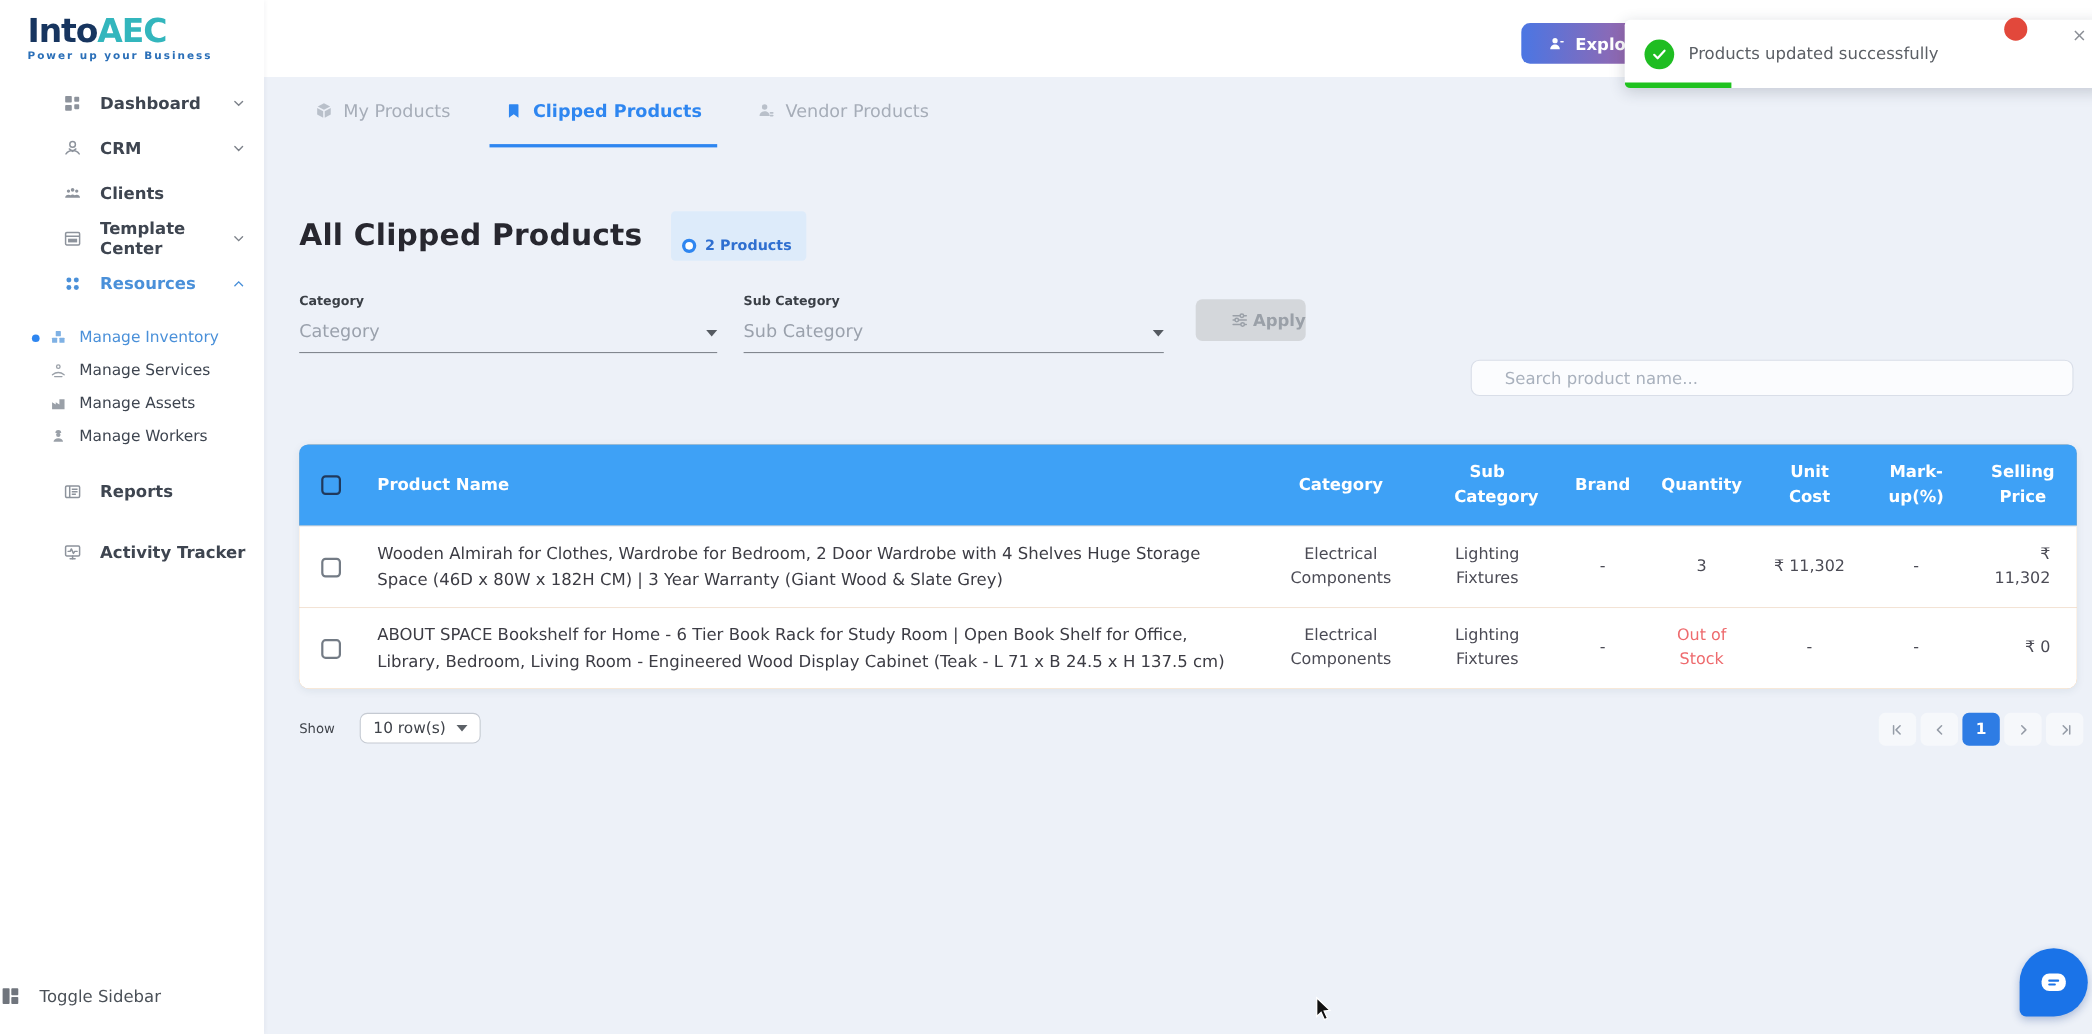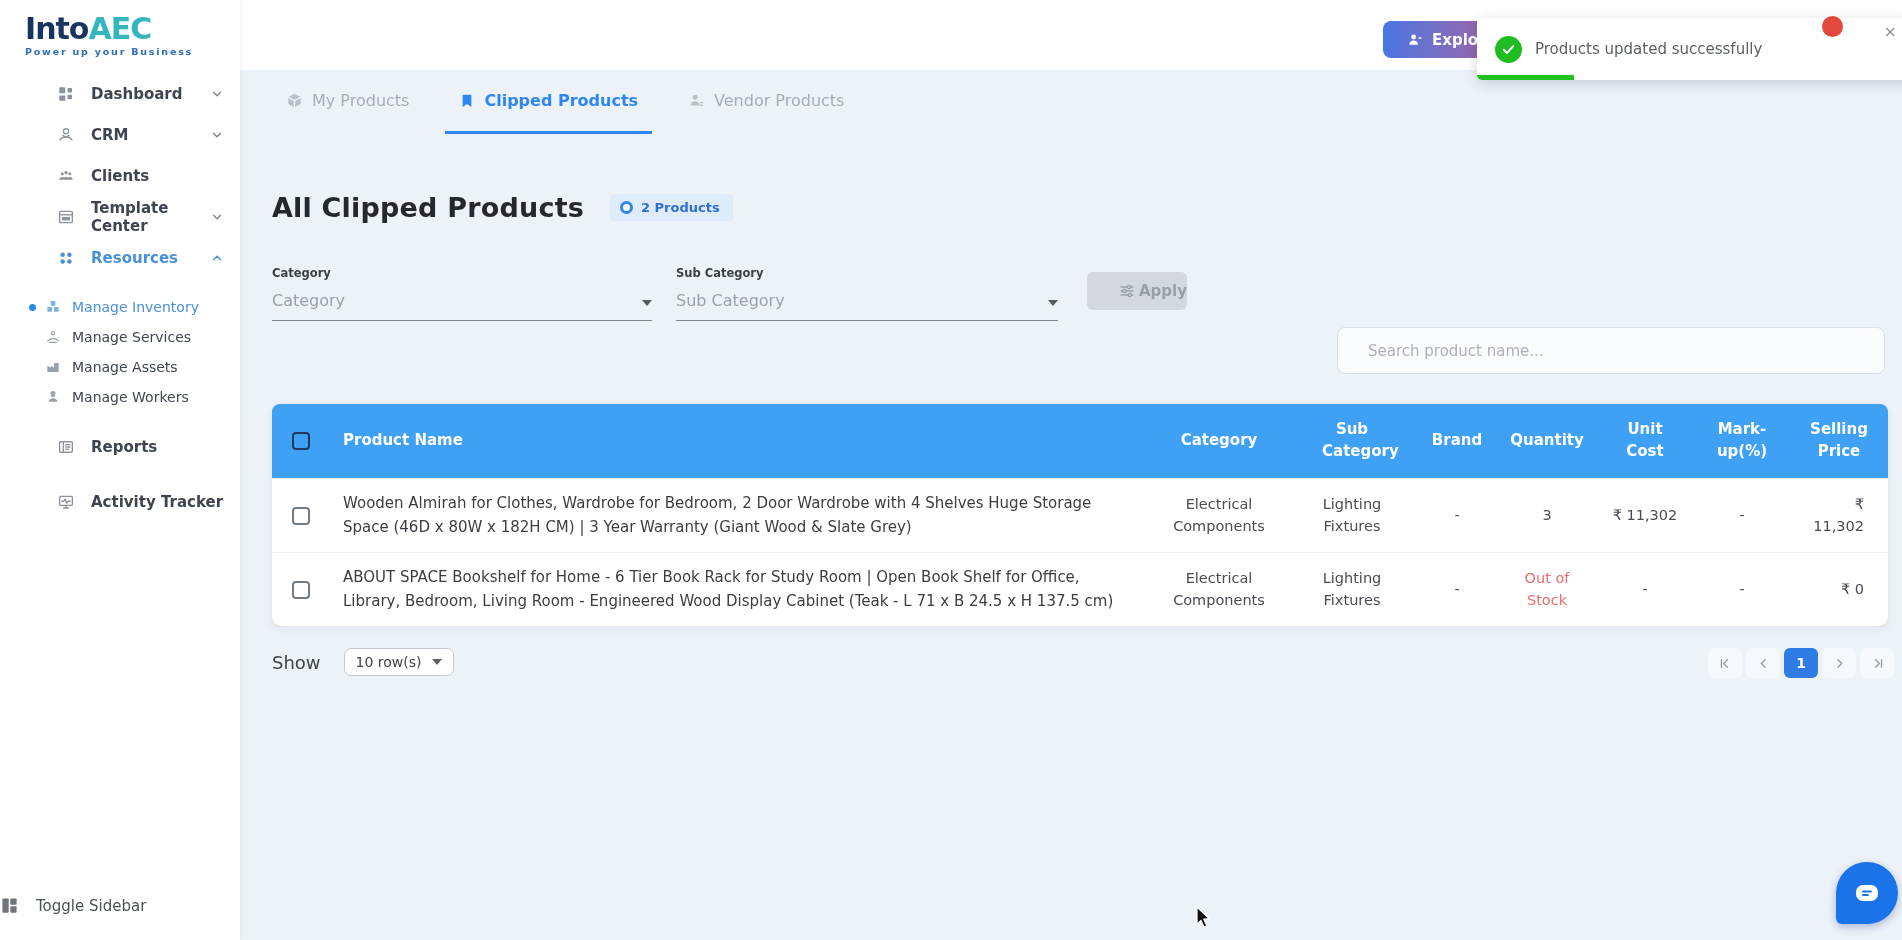--- a/index.html
+++ b/index.html
@@ -59,33 +59,33 @@
   
   .main { position:absolute; left:240px; top:70px; width:1662px; height:870px; background:#edf1f8; }
   .tabbar { display:flex; align-items:stretch; height:64px; padding-left:32px; gap:22px; }
   .tab { display:flex; align-items:center; gap:9px; padding:0 14px; font-size:16px; font-weight:500; color:#a6adb8; cursor:pointer; border-bottom:3px solid transparent; }
   .tab .ico { color:#b9c0ca; }
   .tab.active { color:#2e86f0; font-weight:600; border-bottom-color:#2e86f0; }
   .tab.active .ico { color:#2e86f0; }
 
   .heading-row { position:absolute; left:32px; top:122px; display:flex; align-items:center; gap:26px; }
   .page-title { font-size:27px; font-weight:700; color:#27272f; letter-spacing:.2px; }
-  .count-badge { display:inline-flex; align-items:center; gap:8px; background:#ddebfa; color:#2f6fd0; font-size:13px; font-weight:600; padding:6px 13px 6px 10px; border-radius:4px; }
+  .count-badge { display:inline-flex; align-items:center; gap:8px; background:#ddebfa; color:#2f6fd0; font-size:13px; font-weight:600; padding:24px 13px 6px 10px; border-radius:4px; }
   .ring { width:13px; height:13px; border-radius:50%; border:3.5px solid #2f86f0; background:#fff; }
 
   .filter-label { font-size:11.5px; font-weight:600; color:#3a3f46; }
   .uselect { margin-top:11px; padding-bottom:10px; border-bottom:1.5px solid #82878f; display:flex; justify-content:space-between; align-items:flex-end; cursor:pointer; }
   .uselect .ph { font-size:16px; color:#9aa1ac; }
   .uselect .arrow { width:0; height:0; border-left:5px solid transparent; border-right:5px solid transparent; border-top:6px solid #555a61; margin-bottom:4px; }
   .fg1 { position:absolute; left:32px; top:196px; width:380px; }
   .fg2 { position:absolute; left:436px; top:196px; width:382px; }
   .apply-btn { position:absolute; left:847px; top:202px; width:100px; height:38px; border:none; border-radius:6px; background:#d4d7db; color:#9aa0a8; font-size:15px; font-weight:600; font-family:inherit; display:flex; align-items:center; justify-content:flex-end; gap:4px; cursor:pointer; }
 
   .search-input {
-    position:absolute; left:1097px; top:257px; width:548px; height:47px;
+    position:absolute; left:1097px; top:257px; width:548px; height:33px;
     background:#fbfcfe; border:1px solid #d9dee8; border-radius:8px;
     font-size:15px; font-family:inherit; color:#3e4550; padding:0 16px 0 30px; outline:none;
   }
   .search-input::placeholder { color:#a9b1bd; }
 
   
   .table-card { position:absolute; left:32px; top:334px; width:1616px; border-radius:9px; background:#fdba74; box-shadow:0 2px 8px rgba(30,60,90,.08); }
   .thead { display:flex; align-items:center; min-height:74px; background:#3ea1f6; color:#fff; border-radius:8px 8px 0 0; font-size:15px; font-weight:600; line-height:1.45; }
   .trow  { display:flex; align-items:center; min-height:74px; border-top:1px solid #ededf1; font-size:14.5px; color:#4b4b55; line-height:1.5; background:#fff; }
   .trow:last-child { border-radius:0 0 9px 9px; }
@@ -102,21 +102,21 @@
   .td.col-sell { justify-content:flex-end; text-align:right; padding-right:24px; }
   .narrow { display:inline-block; max-width:60px; }
   .cell-name { font-size:15px; color:#3c3c44; line-height:1.55; }
   .cb { width:18px; height:18px; border-radius:4px; background:transparent; cursor:pointer; display:inline-block; }
   .cb-header { border:2px solid #20395c; }
   .cb-row { border:2px solid #737b85; background:#fff; }
   .out { color:#ee6b6e; }
 
   
   .show-row { position:absolute; left:32px; top:578px; display:flex; align-items:center; gap:23px; }
-  .show-label { font-size:18px; color:#3f434a; }
+  .show-label { font-size:12px; color:#3f434a; }
   .rows-select { display:flex; align-items:center; gap:10px; background:#fff; border:1px solid #c5cad2; border-radius:7px; padding:5px 11px; font-size:14px; color:#3f434a; cursor:pointer; }
   .rows-select .arrow { width:0; height:0; border-left:5px solid transparent; border-right:5px solid transparent; border-top:6px solid #5c6167; }
   .pager { position:absolute; left:1468px; top:578px; display:flex; gap:4px; }
   .pg-btn { width:34px; height:30px; border:none; border-radius:6px; background:#f6f8fb; color:#959ca7; display:flex; align-items:center; justify-content:center; cursor:pointer; font-family:inherit; }
   .pg-btn.current { background:#2e7ce4; color:#fff; font-size:14px; font-weight:600; }
 
   
   .chat-btn { position:absolute; left:1836px; top:862px; width:62px; height:62px; border:none; border-radius:31px 31px 31px 6px; background:#1a73e8; z-index:40; cursor:pointer; display:flex; align-items:center; justify-content:center; box-shadow:0 3px 8px rgba(20,60,140,.3); }
 
   .cursor { position:absolute; left:1196px; top:906px; z-index:100; pointer-events:none; }

